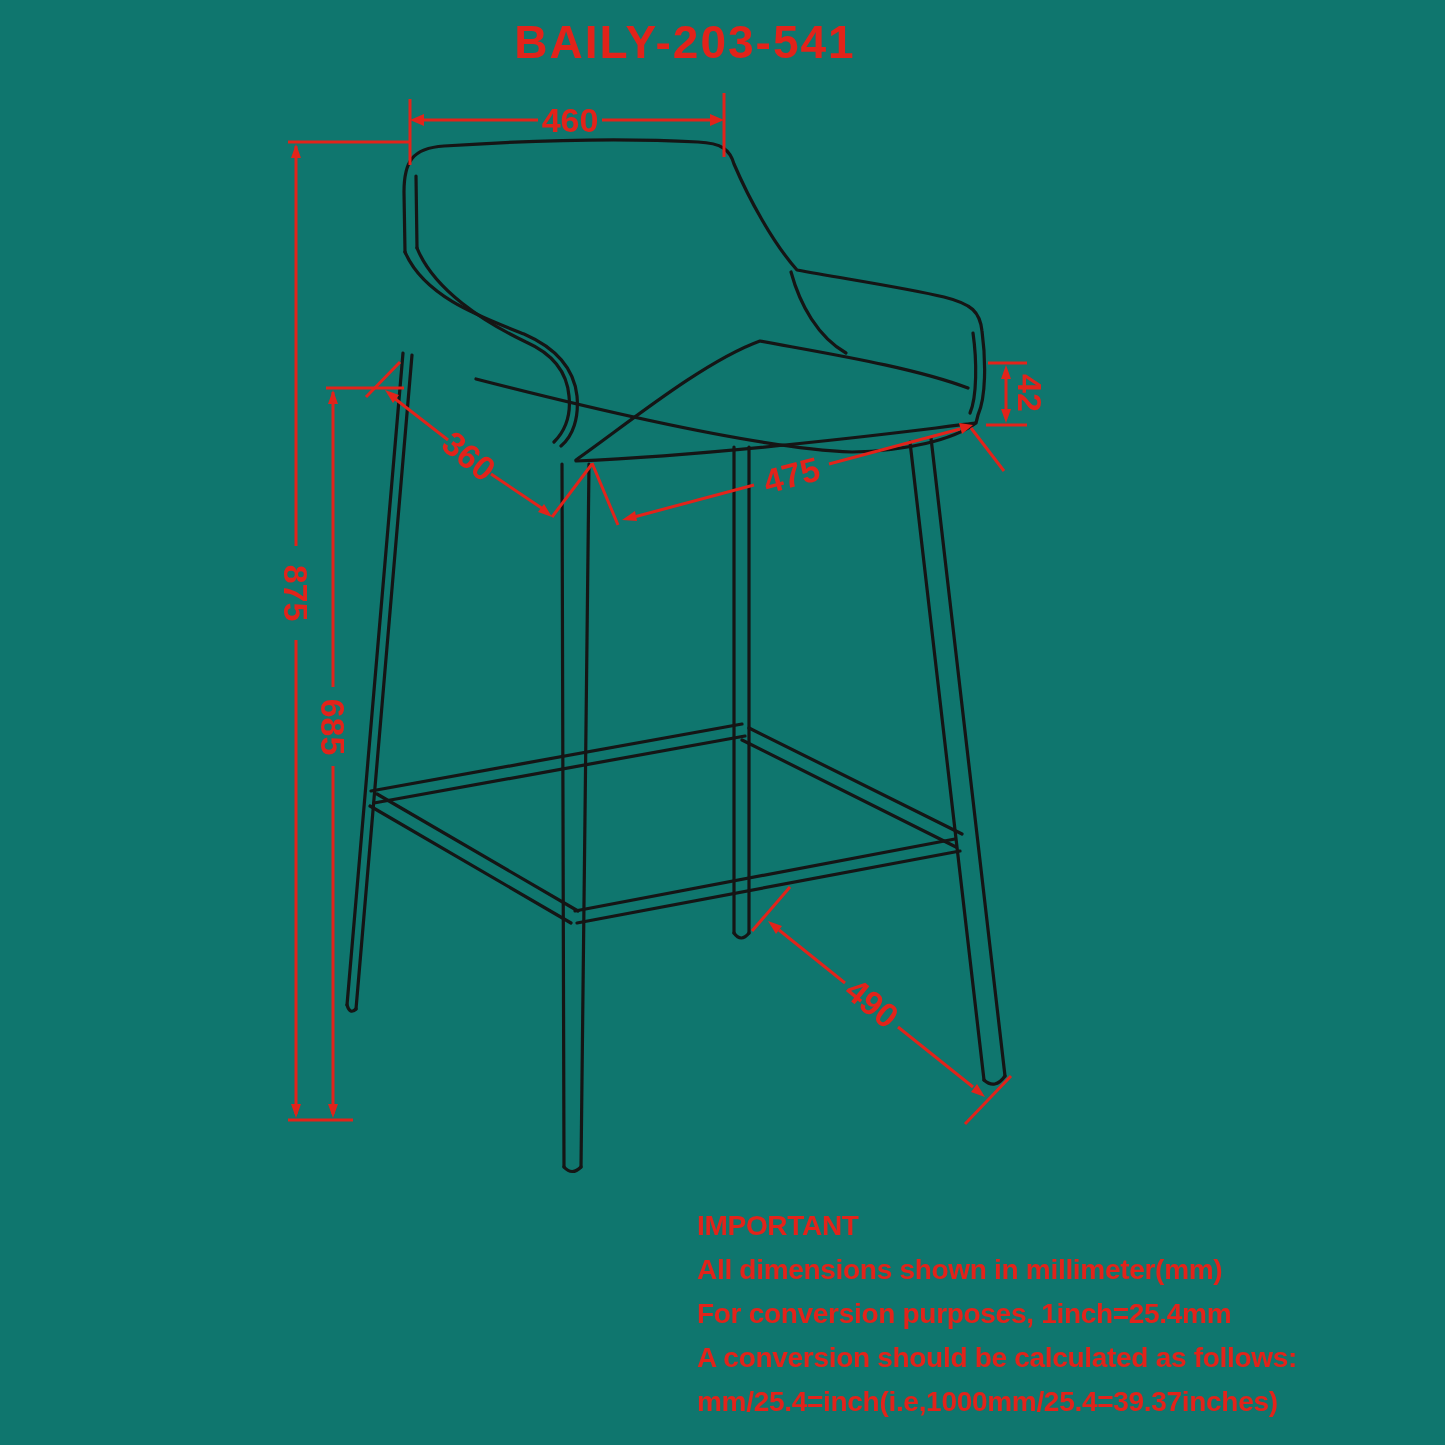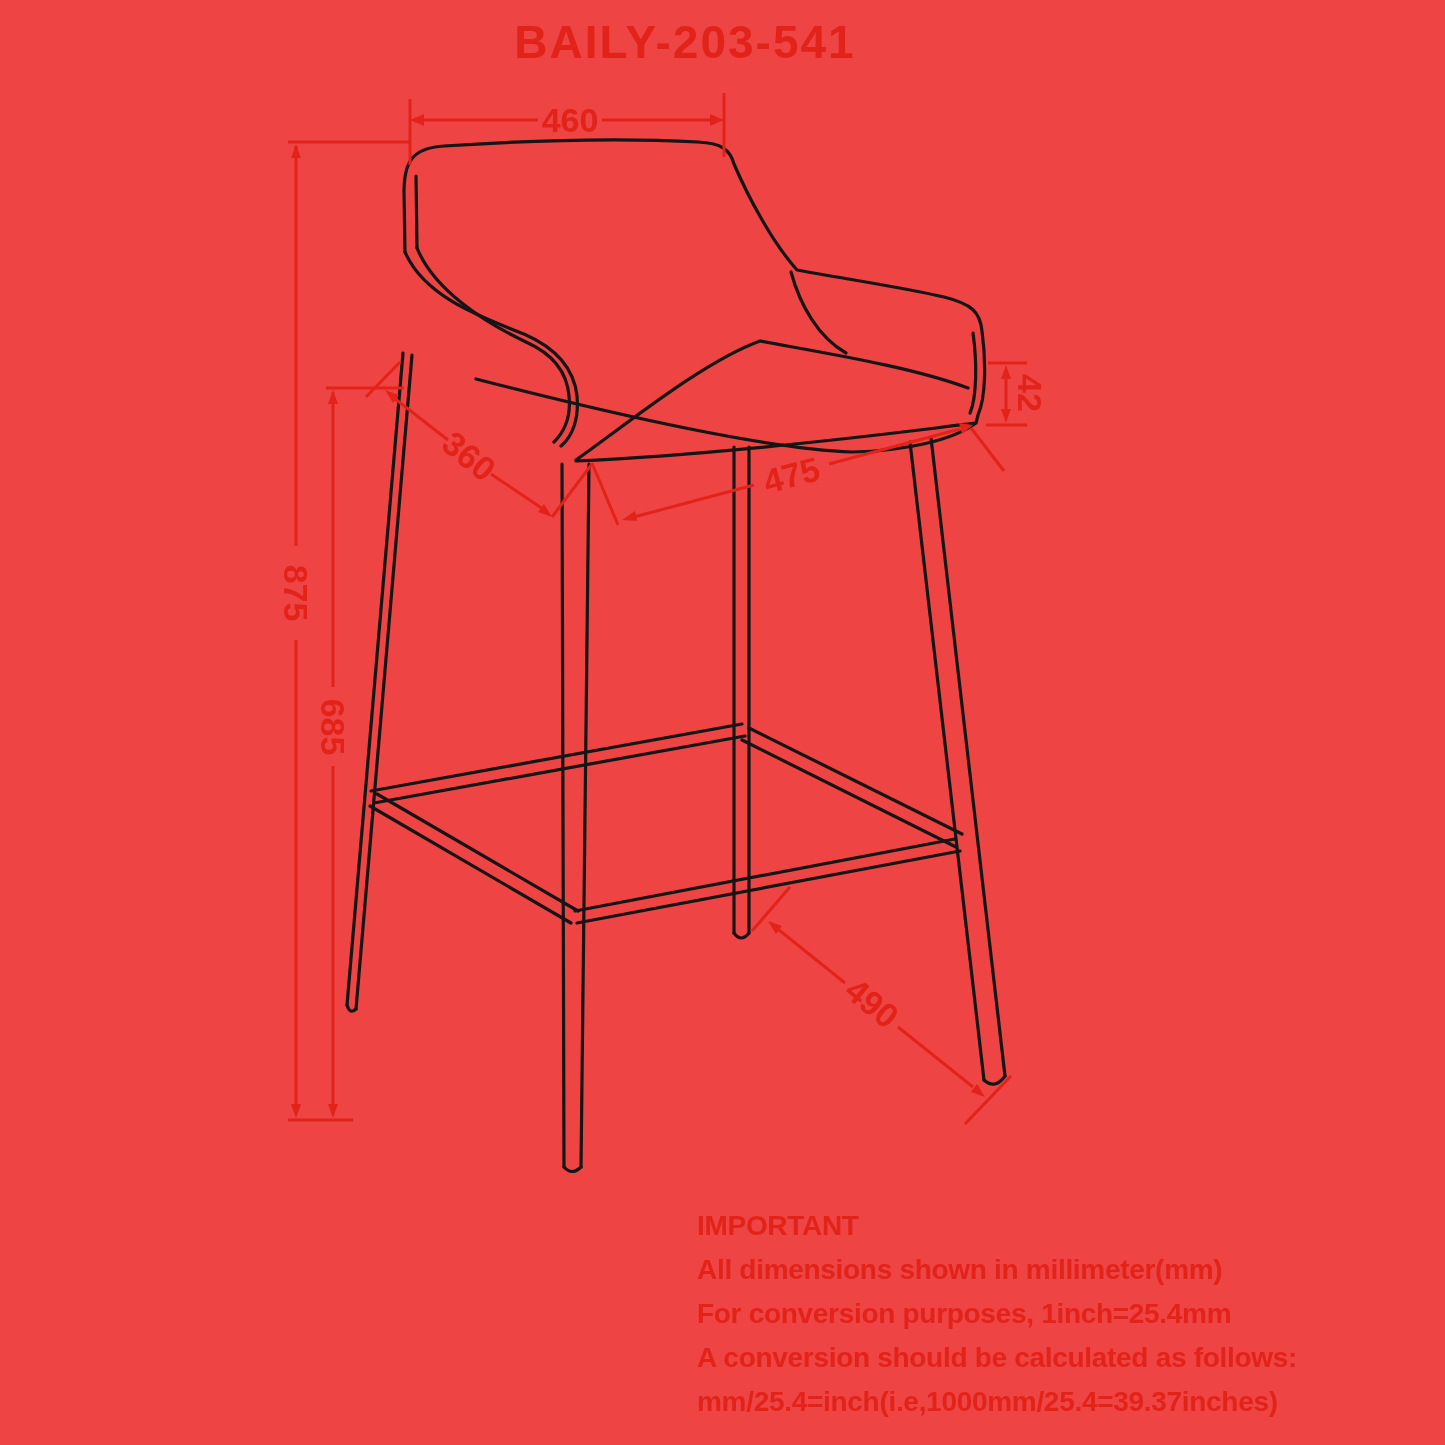--- a/index.html
+++ b/index.html
@@ -4,21 +4,21 @@
 <style>
   html, body {
     margin: 0;
     padding: 0;
     background: #ffffff;
   }
   .sheet {
     position: relative;
     width: 1445px;
     height: 1445px;
-    background: #ef4444;
+    background: #0f766e;
     font-family: "Liberation Sans", sans-serif;
     overflow: hidden;
   }
   svg { display: block; }
 
   .blk {
     fill: none;
     stroke: #151515;
     stroke-width: 3.2;
     stroke-linecap: round;

